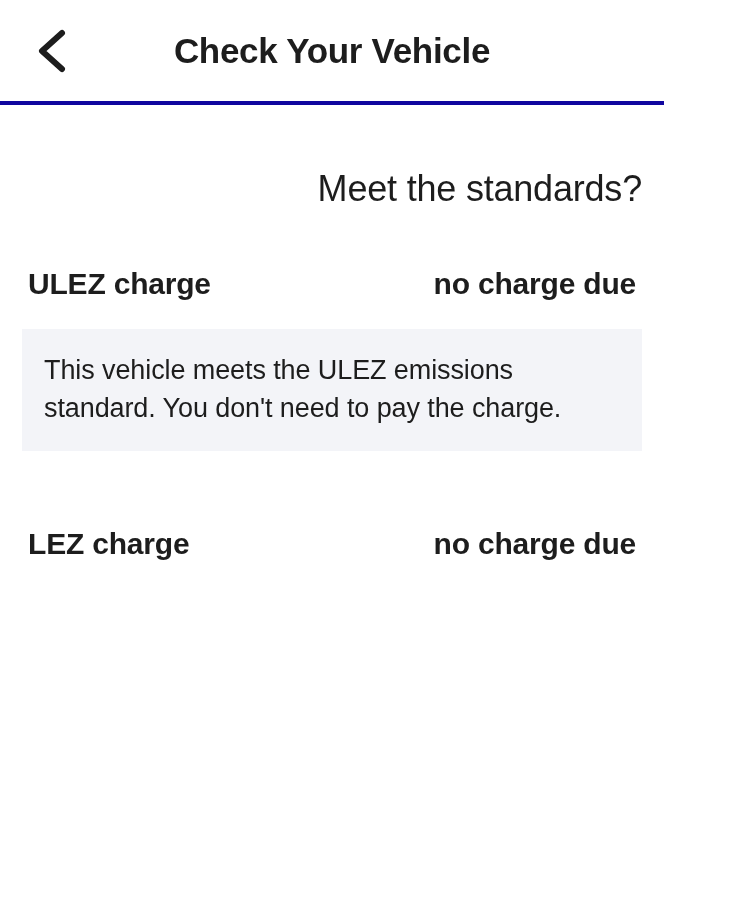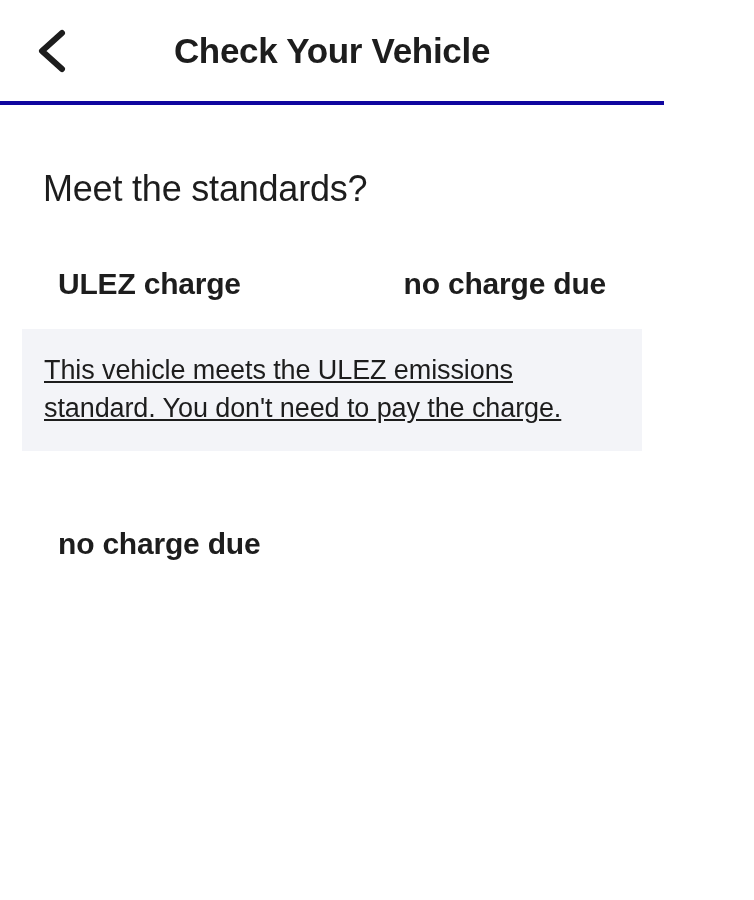--- a/index.html
+++ b/index.html
@@ -79,27 +79,28 @@
     background: #ffffff;
   }
 
   .section-title {
     font-size: 36px;
     font-weight: 400;
     color: #1d1d1d;
     margin: 64px 0 0 21px;
     line-height: 1.1;
     letter-spacing: -0.2px;
+    text-align: right;
   }
 
   .charge-row {
     display: flex;
     align-items: baseline;
     justify-content: space-between;
-    margin: 0 36px;
+    margin: 0 6px;
     padding: 0;
     gap: 20px;
   }
 
   .charge-row.first {
     margin-top: 58px;
   }
 
   .charge-row.second {
     margin-top: 76px;
@@ -117,21 +118,20 @@
     font-weight: 700;
     color: #1d1d1d;
     letter-spacing: -0.2px;
   }
 
   .info-panel {
     background: #f3f4f8;
     margin-top: 28px;
     padding: 22px 22px 24px 22px;
     box-sizing: border-box;
-    text-decoration: underline;
   }
 
   .info-text {
     font-size: 27px;
     line-height: 1.42;
     color: #1d1d1d;
     margin: 0;
     letter-spacing: -0.1px;
   }
 </style>
@@ -160,18 +160,19 @@
     <div class="charge-row first">
       <span class="charge-label">ULEZ charge</span>
       <span class="charge-value">no charge due</span>
     </div>
 
     <div class="info-panel">
       <p class="info-text">This vehicle meets the ULEZ emissions standard. You don't need to pay the charge.</p>
     </div>
 
     <div class="charge-row second">
+      <span class="charge-label">LEZ charge</span>
       <span class="charge-value">no charge due</span>
     </div>
 
 
   </div>
 </div>
 
 </body></html>

